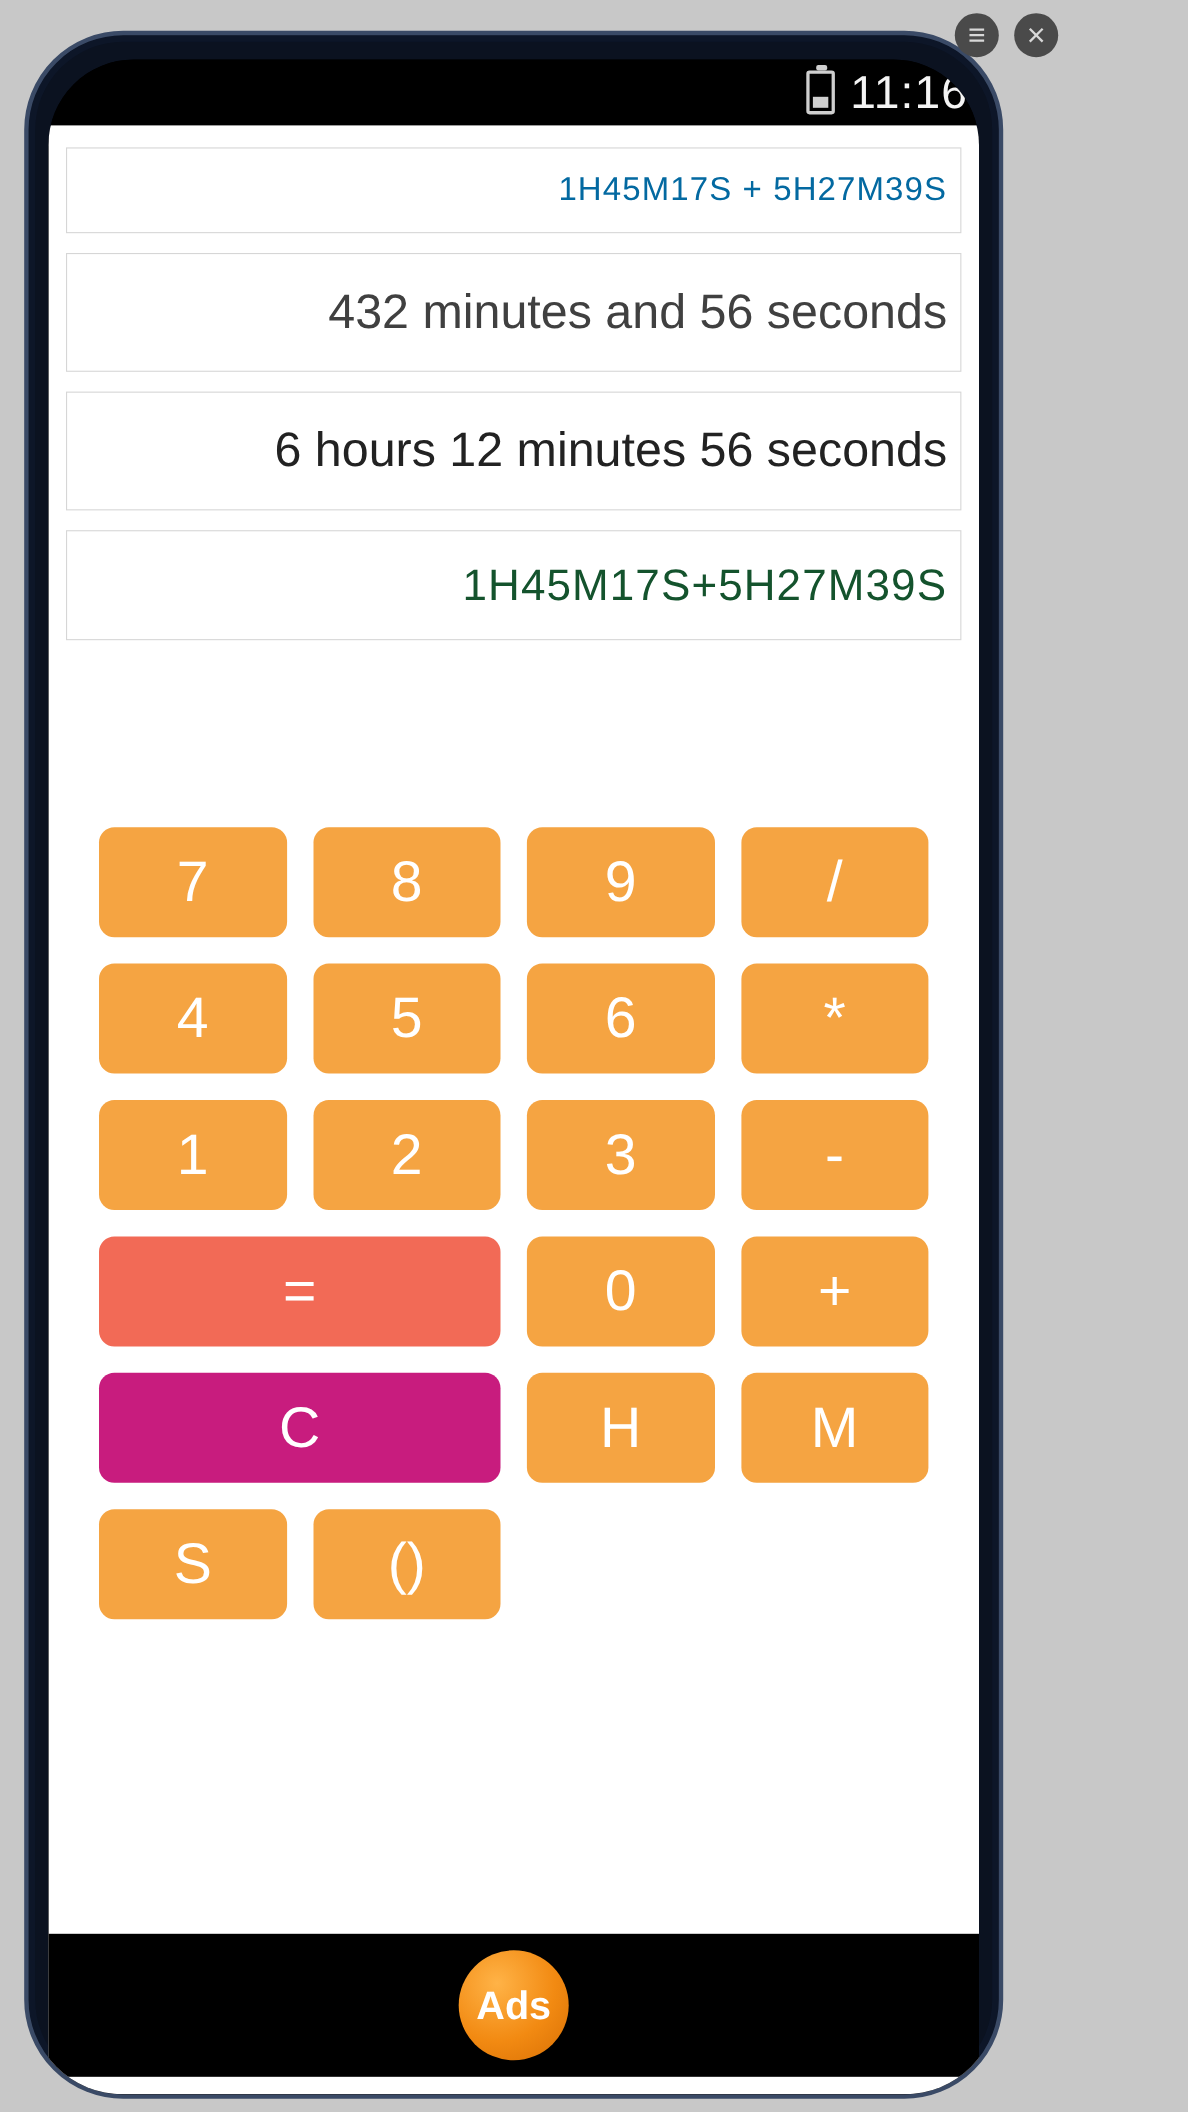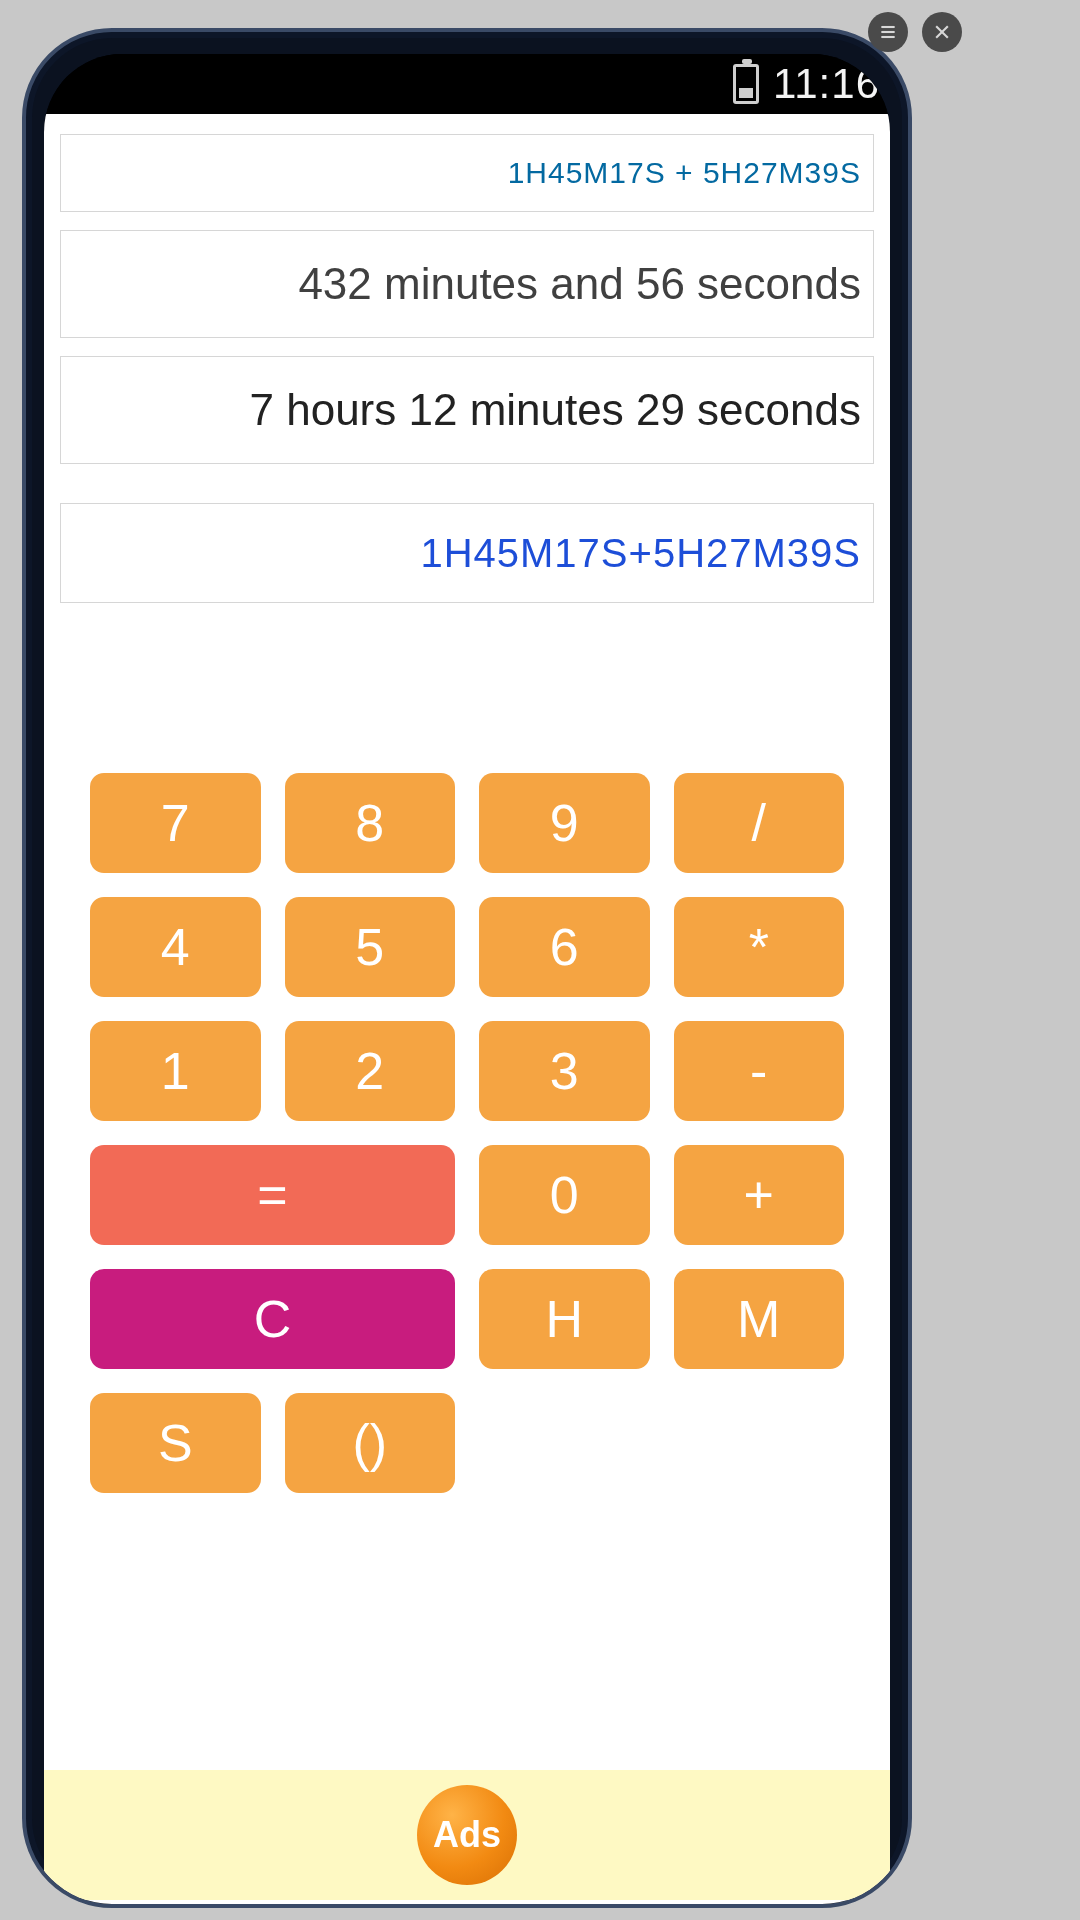--- a/index.html
+++ b/index.html
@@ -99,21 +99,21 @@
     background: #fff;
     height: 88px;
     display: flex;
     align-items: center;
     justify-content: flex-end;
     padding: 0 12px;
   }
   .display-box.small { height: 78px; font-size: 30px; color: #0369a1; letter-spacing: 1px; }
   .display-box.big   { height: 108px; font-size: 44px; color: #404040; }
   .display-box.big2  { height: 108px; font-size: 44px; color: #222; }
-  .display-box.expr  { height: 100px; font-size: 40px; color: #1d4ed8; letter-spacing: 1px; margin-top: 21px; }
+  .display-box.expr  { height: 100px; font-size: 40px; color: #14532d; letter-spacing: 1px; }
 
   .gap1 { flex: 0 0 170px; }
 
   .keypad {
     display: grid;
     grid-template-columns: repeat(4, 1fr);
     gap: 24px 24px;
     padding: 0 30px;
   }
   .key {
@@ -127,23 +127,23 @@
     font-weight: 400;
   }
   .key.orange  { background: #f5a442; }
   .key.coral   { background: #f26a56; }
   .key.magenta { background: #c81c7e; }
   .span2 { grid-column: span 2; }
 
   .gap2 { flex: 1 1 auto; }
 
   .ad-bar {
-    background: #fef9c3;
+    background: #000000;
     height: 130px;
-    margin: 4px -16px;
+    margin: 16px -16px;
     display: flex;
     align-items: center;
     justify-content: center;
   }
   .ad-badge {
     width: 100px; height: 100px;
     border-radius: 50%;
     background: radial-gradient(circle at 35% 30%, #ffb347 0%, #f28a12 55%, #d86f04 100%);
     display: flex;
     align-items: center;
@@ -195,21 +195,21 @@
     <div class="app">
 
       <div class="display-stack">
         <div class="display-box small">
           <span>1H45M17S + 5H27M39S</span>
         </div>
         <div class="display-box big">
           <span>432 minutes and 56 seconds</span>
         </div>
         <div class="display-box big2">
-          <span>7 hours 12 minutes 29 seconds</span>
+          <span>6 hours 12 minutes 56 seconds</span>
         </div>
         <div class="display-box expr">
           <span>1H45M17S+5H27M39S</span>
         </div>
       </div>
 
       <div class="gap1"></div>
 
       <div class="keypad">
         <div class="key orange">

